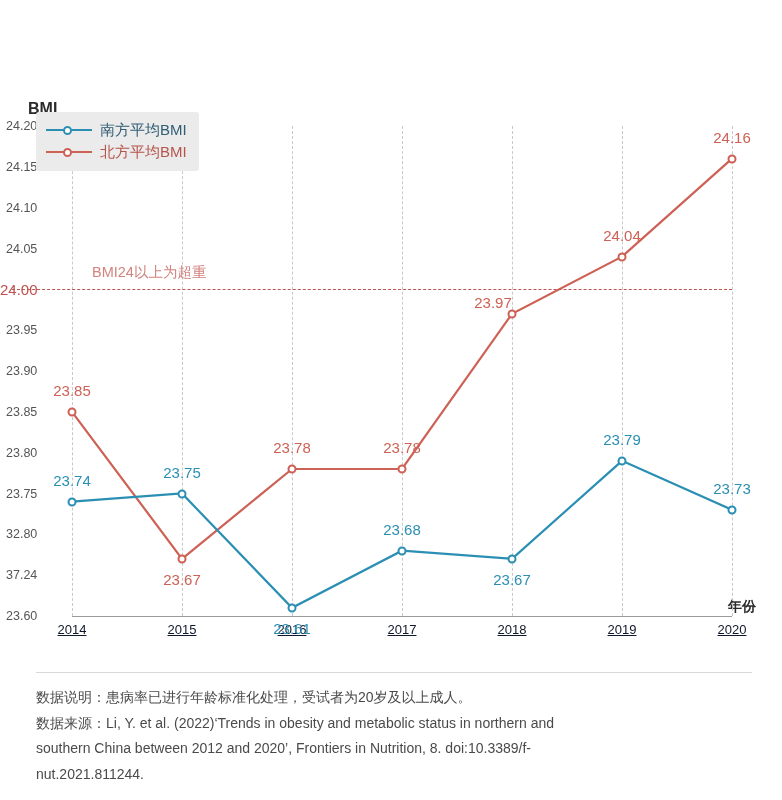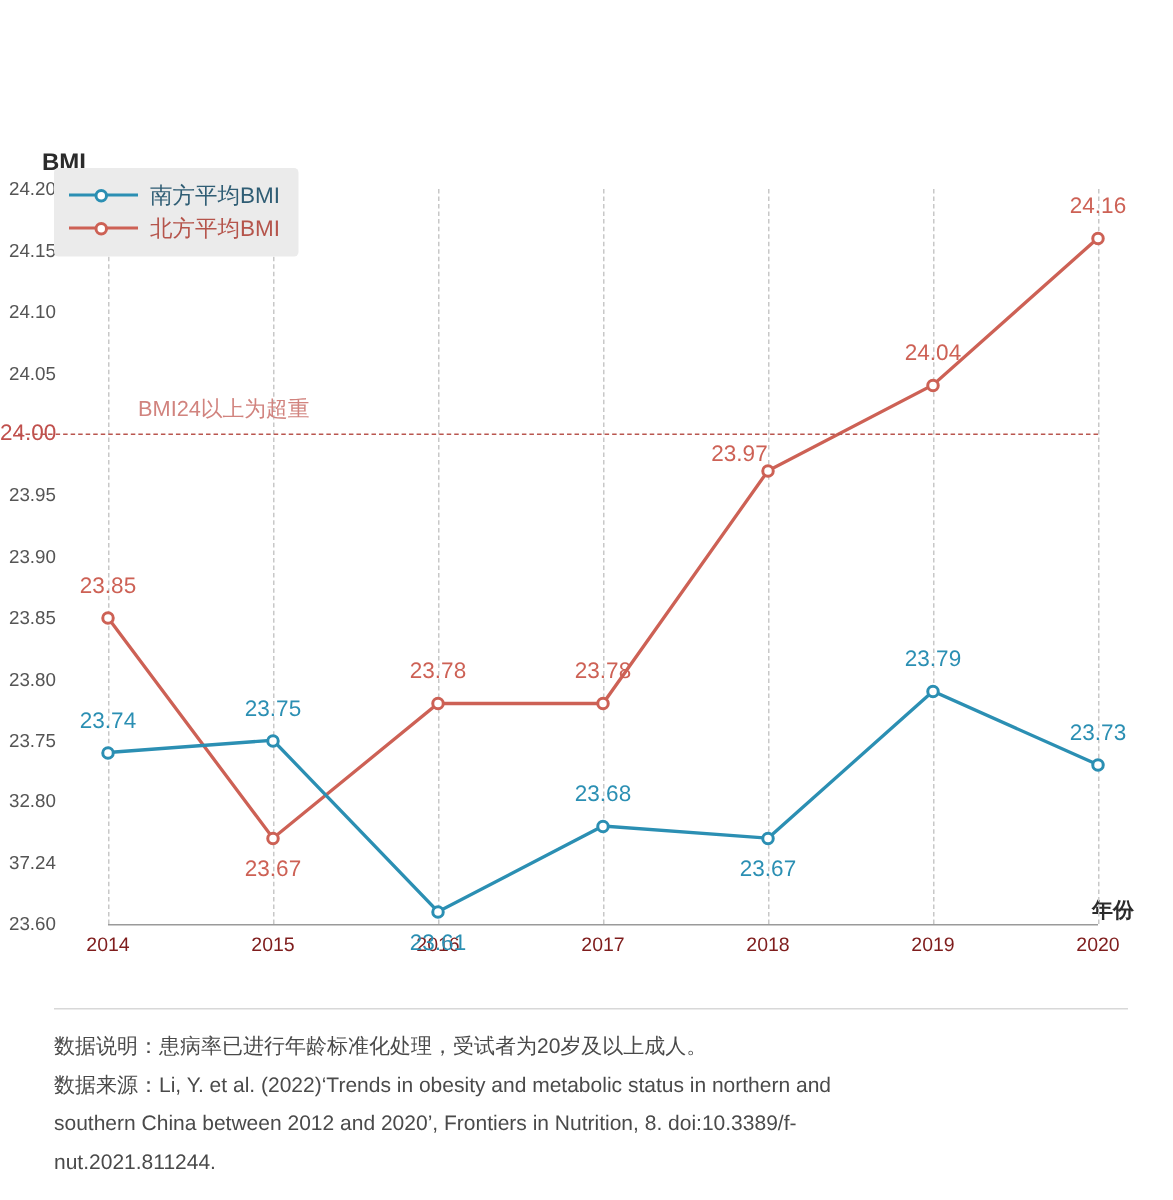--- a/index.html
+++ b/index.html
@@ -106,23 +106,24 @@
     font-size: 15px;
     color: #c0504d;
     font-weight: normal;
     left: -72px;
     width: 64px;
   }
   .xtick {
     position: absolute;
     top: 496px;
     font-size: 13px;
-    color: #7f1d1d;
+    color: #0f172a;
     transform: translateX(-50%);
     white-space: nowrap;
+    text-decoration: underline;
   }
   .gridline-v {
     position: absolute;
     top: 0;
     width: 0;
     border-left: 1px dashed #c8c8c8;
     height: 490px;
   }
   .axis-line {
     position: absolute;

